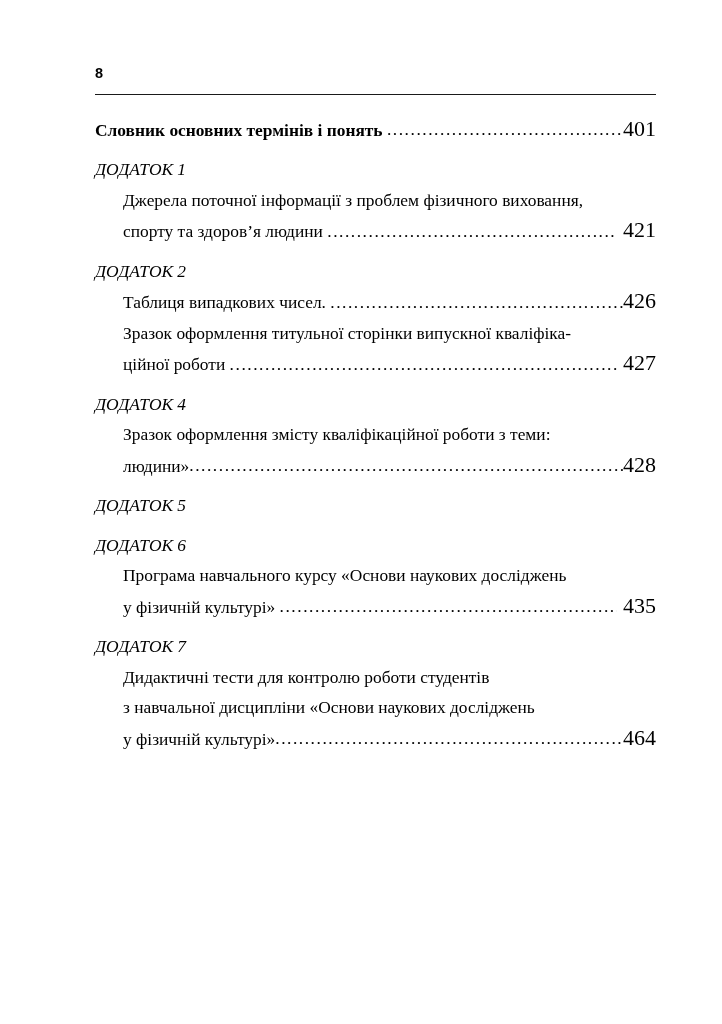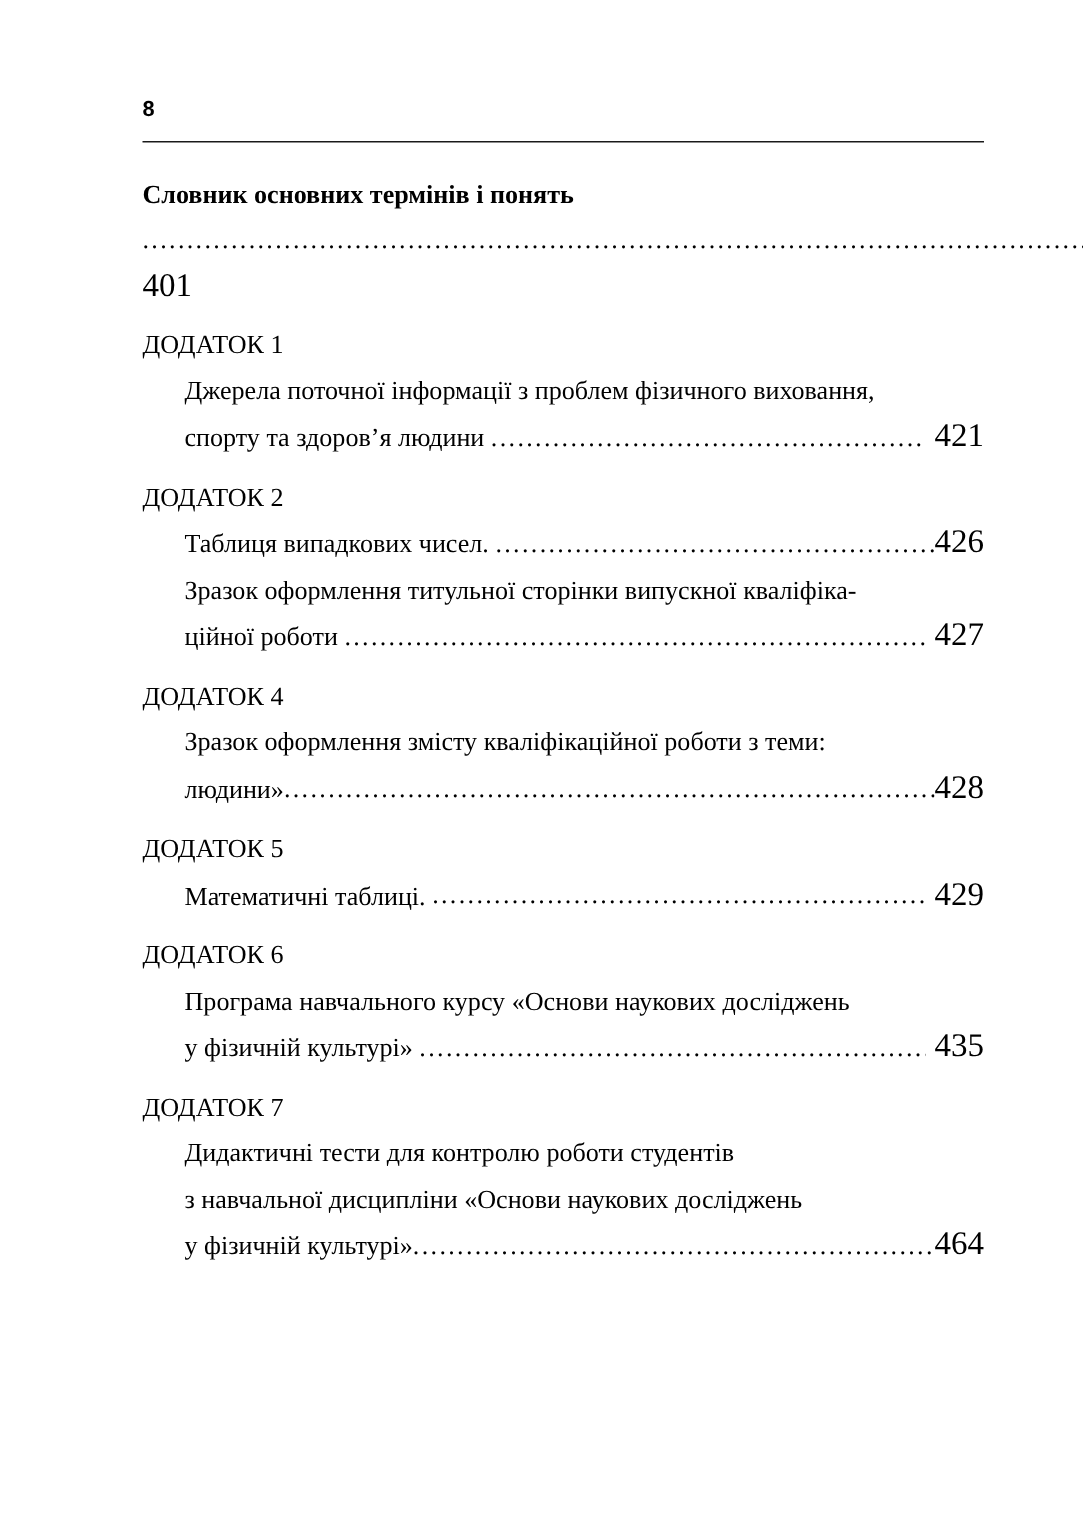--- a/index.html
+++ b/index.html
@@ -70,20 +70,21 @@
 
   .line.bold .txt {
     font-weight: bold;
   }
 
   .heading {
     font-size: 17.4px;
     line-height: 30.5px;
     white-space: pre;
     margin-top: 9px;
+    font-style: italic;
   }
 
   .indent {
     padding-left: 28px;
   }
 
   .txt {
     flex: 0 0 auto;
   }
 
@@ -106,21 +107,21 @@
   .pageno {
     flex: 0 0 auto;
     text-align: right;
     font-size: 22px;
   }
   
   .pageno.gap {
     padding-left: 6px;
   }
 
-  .spacer-top { margin-top: 9px; flex-direction: column; }
+  .spacer-top { margin-top: 9px; }
 </style>
 </head>
 <body>
 
 <div class="page">
   <div class="content">
 
     <div class="folio">8</div>
 
     <div class="rule"></div>
@@ -142,21 +143,20 @@
           <div class="line indent"><span class="txt">Зразок оформлення титульної сторінки випускної кваліфіка-</span></div>
           <div class="line indent"><span class="txt">ційної роботи </span><span class="leader"></span><span class="pageno gap">427</span></div>
         </div>
         <div class="toc-block">
           <div class="heading">ДОДАТОК 4</div>
           <div class="line indent"><span class="txt">Зразок оформлення змісту кваліфікаційної роботи з теми:</span></div>
           <div class="line indent"><span class="txt">людини»</span><span class="leader"></span><span class="pageno">428</span></div>
         </div>
         <div class="toc-block">
           <div class="heading">ДОДАТОК 5</div>
-          <div class="line indent"><span class="txt">Математичні таблиці. </span><span class="leader"></span><span class="pageno gap">429</span></div>
         </div>
         <div class="toc-block">
           <div class="heading">ДОДАТОК 6</div>
           <div class="line indent"><span class="txt">Програма навчального курсу «Основи наукових досліджень</span></div>
           <div class="line indent"><span class="txt">у фізичній культурі» </span><span class="leader"></span><span class="pageno gap">435</span></div>
         </div>
         <div class="toc-block">
           <div class="heading">ДОДАТОК 7</div>
           <div class="line indent"><span class="txt">Дидактичні тести для контролю роботи студентів</span></div>
           <div class="line indent"><span class="txt">з навчальної дисципліни «Основи наукових досліджень</span></div>

